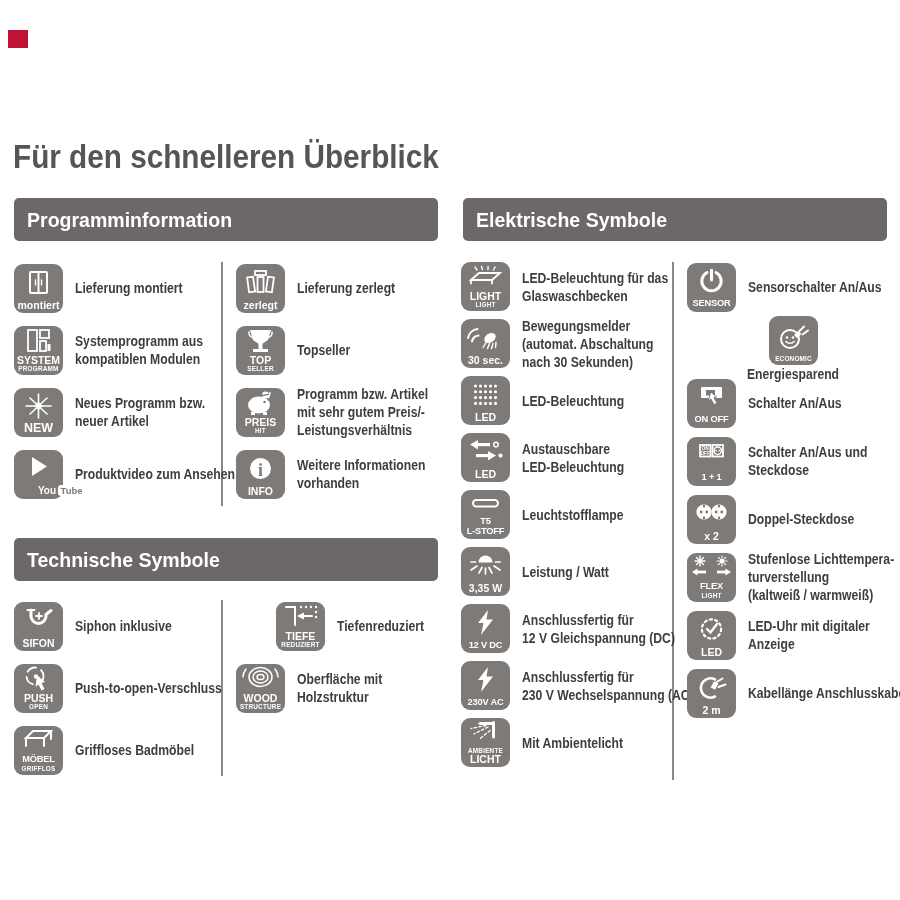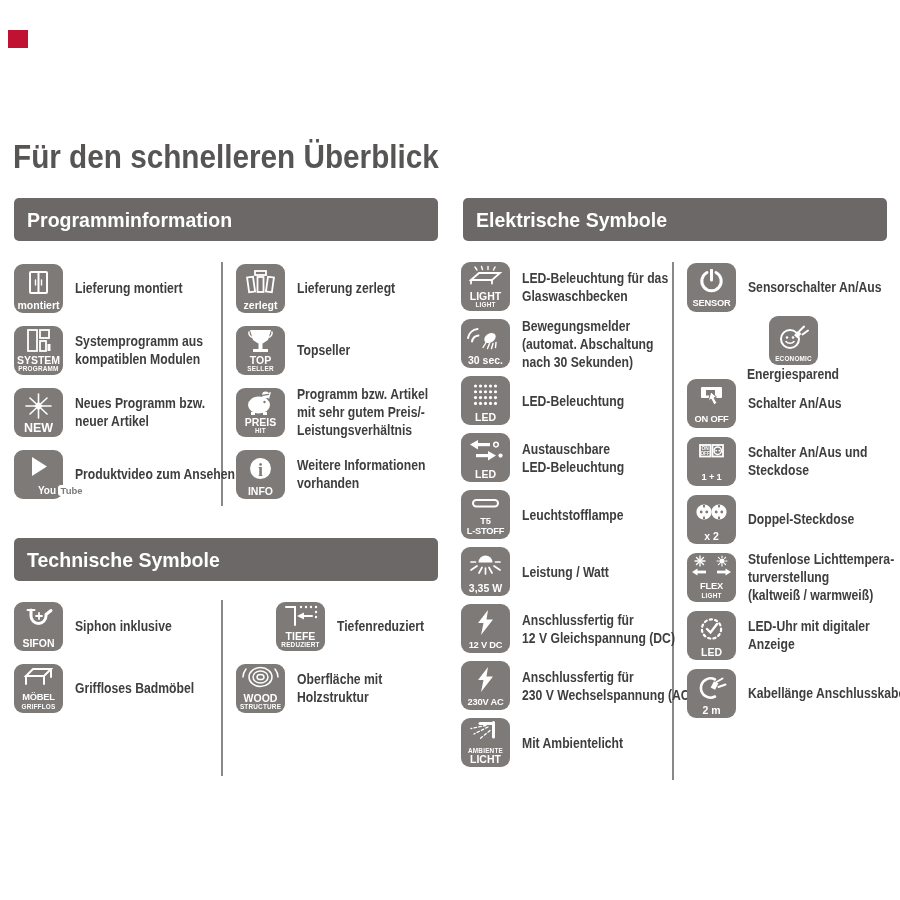--- a/index.html
+++ b/index.html
@@ -227,20 +227,36 @@
           <div class="cap">
             <div class="c-md">SIFON</div>
           </div>
         </div>
         <div class="desc">Siphon inklusive</div>
       </div>
       <div class="row" style="height: 62px;">
         <div class="tile">
           <div class="glyph">
             <svg width="45" height="26" viewBox="0 0 45 26" stroke="#fff" fill="none" stroke-width="2" stroke-linecap="round">
+              <circle cx="19" cy="10" r="8.5" stroke-dasharray="10 5.5" stroke-width="1.8"></circle>
+              <circle cx="20" cy="10.5" r="2.2" fill="#fff" stroke="none"></circle>
+              <polygon points="21,9 29,16 25.5,17 28.5,23 25.5,24.5 22.5,18.5 19.5,21" fill="#fff" stroke="none"></polygon>
+            </svg>
+          </div>
+          <div class="cap">
+            <div class="c-md">PUSH</div>
+            <div class="c-xs">OPEN</div>
+          </div>
+        </div>
+        <div class="desc">Push-to-open-Verschluss</div>
+      </div>
+      <div class="row" style="height: 62px;">
+        <div class="tile">
+          <div class="glyph">
+            <svg width="45" height="26" viewBox="0 0 45 26" stroke="#fff" fill="none" stroke-width="2" stroke-linecap="round">
               <polygon points="10,10 17,3 35,3 28,10"></polygon>
               <line x1="10" y1="10" x2="10" y2="18"></line>
               <line x1="28" y1="10" x2="28" y2="18"></line>
               <line x1="35" y1="3" x2="35" y2="11"></line>
             </svg>
           </div>
           <div class="cap">
             <div class="c-sm">MÖBEL</div>
             <div class="c-xs">GRIFFLOS</div>
           </div>

